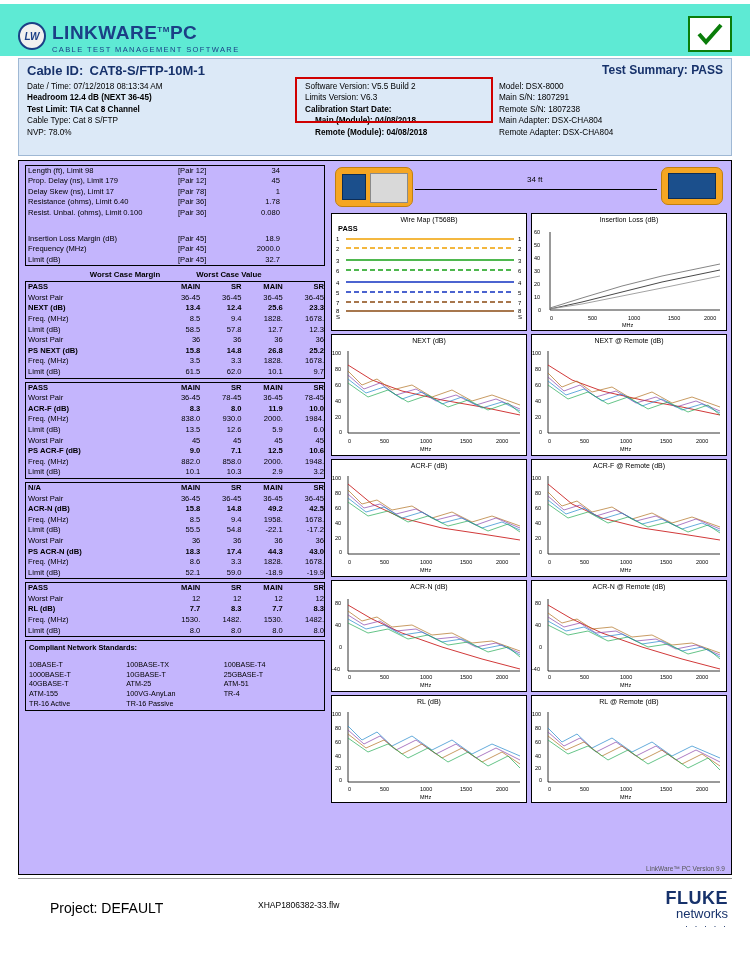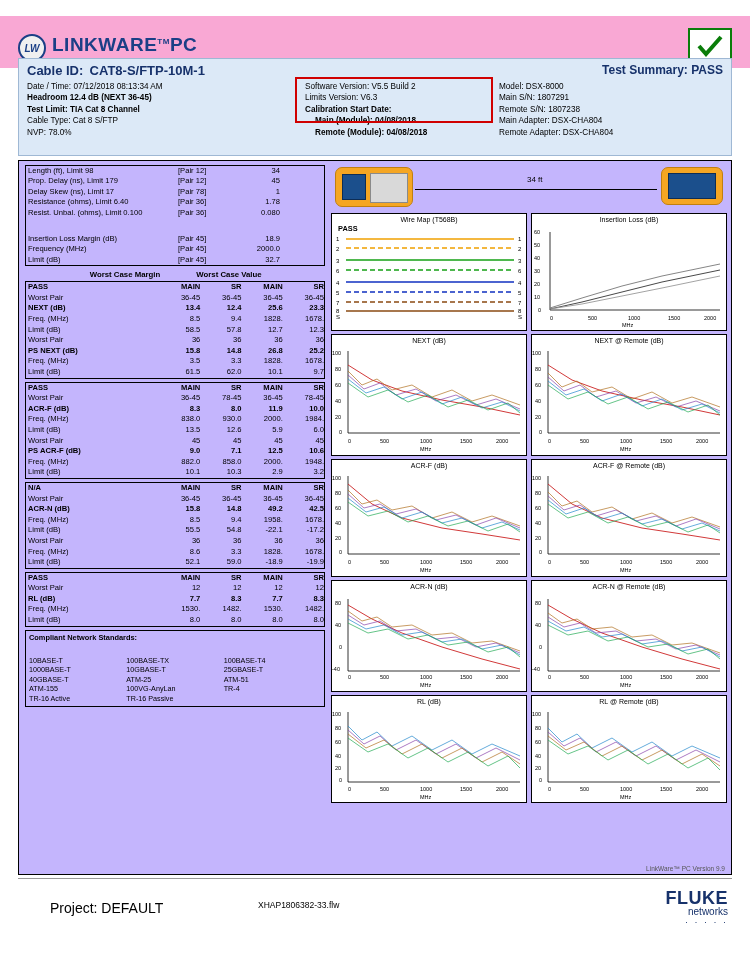--- a/index.html
+++ b/index.html
@@ -10,22 +10,22 @@
     font-family:"Liberation Sans", sans-serif;
     font-size:8px;
     color:#000;
     position:relative;
     overflow:hidden;
   }
   .page { position:absolute; inset:0; }
 
   
   .brandbar {
-    position:absolute; left:0; top:16px; width:750px; height:52px;
-    background:#f9a8d4;
+    position:absolute; left:0; top:4px; width:750px; height:52px;
+    background:#5eead4;
   }
   .logo-circle {
     position:absolute; left:18px; top:18px; width:28px; height:28px;
     border-radius:50%; background:#f0f0f0;
     border:2px solid #1b3f86;
     display:flex; align-items:center; justify-content:center;
     font-weight:bold; font-size:10px; color:#1b3f86;
     font-style:italic;
   }
   .brand-text { position:absolute; left:52px; top:18px; }
@@ -100,21 +100,21 @@
   .wc-head span.b { display:inline-block; width:100px; }
 
   table.margins { border-collapse:collapse; width:300px; font-size:7.6px; }
   table.margins td { padding:0 2px; line-height:10.6px; white-space:nowrap; }
   table.margins td.n { text-align:right; width:36px; }
   table.margins td.l { width:118px; }
   table.margins .sec { font-weight:bold; }
   .secbox { border:1px solid #000; margin-bottom:3px; }
 
   .std-box { border:1px solid #000; padding:2px 3px; width:300px; }
-  .std-title { font-weight:bold; font-size:7.4px; margin-bottom:14px; }
+  .std-title { font-weight:bold; font-size:7.4px; margin-bottom:8px; }
   .std-grid { display:flex; font-size:7.2px; line-height:9.6px; }
   .std-grid div { width:100px; }
 
   
   .rightcol { position:absolute; left:312px; top:4px; width:396px; }
 
   .devrow {
     position:relative; height:46px; margin-bottom:2px;
   }
   .dev-main {
@@ -167,21 +167,21 @@
   }
   .bb-left { position:absolute; left:4px; top:20px; font-size:14px;padding-left:28px; }
   .bb-mid { position:absolute; left:240px; top:20px; font-size:8.5px; }
   .fluke {
     position:absolute; right:4px; top:8px; text-align:right;
   }
   .fluke .f1 {
     font-size:18px; font-weight:bold; color:#17326b; letter-spacing:0.5px;
   }
   .fluke .f2 {
-    font-size:10px; color:#17326b; margin-top:-3px;
+    font-size:13px; color:#17326b; margin-top:-3px;
   }
   .fluke .dots { font-size:9px; color:#17326b; letter-spacing:2px; }
   .hr-line { position:absolute; left:18px; top:878px; width:714px; height:1px; background:#999; }
 </style>
 </head>
 <body>
 
 <div class="page">
 
   <div class="brandbar">
@@ -481,20 +481,27 @@
                 <td class="n">54.8</td>
                 <td class="n">-22.1</td>
                 <td class="n">-17.2</td>
               </tr>
           <tr>
                 <td class="l">Worst Pair</td>
                 <td class="n">36</td>
                 <td class="n">36</td>
                 <td class="n">36</td>
                 <td class="n">36</td>
+              </tr>
+          <tr class="sec">
+                <td class="l">PS ACR-N (dB)</td>
+                <td class="n">18.3</td>
+                <td class="n">17.4</td>
+                <td class="n">44.3</td>
+                <td class="n">43.0</td>
               </tr>
           <tr>
                 <td class="l">Freq. (MHz)</td>
                 <td class="n">8.6</td>
                 <td class="n">3.3</td>
                 <td class="n">1828.</td>
                 <td class="n">1678.</td>
               </tr>
           <tr>
                 <td class="l">Limit (dB)</td>

